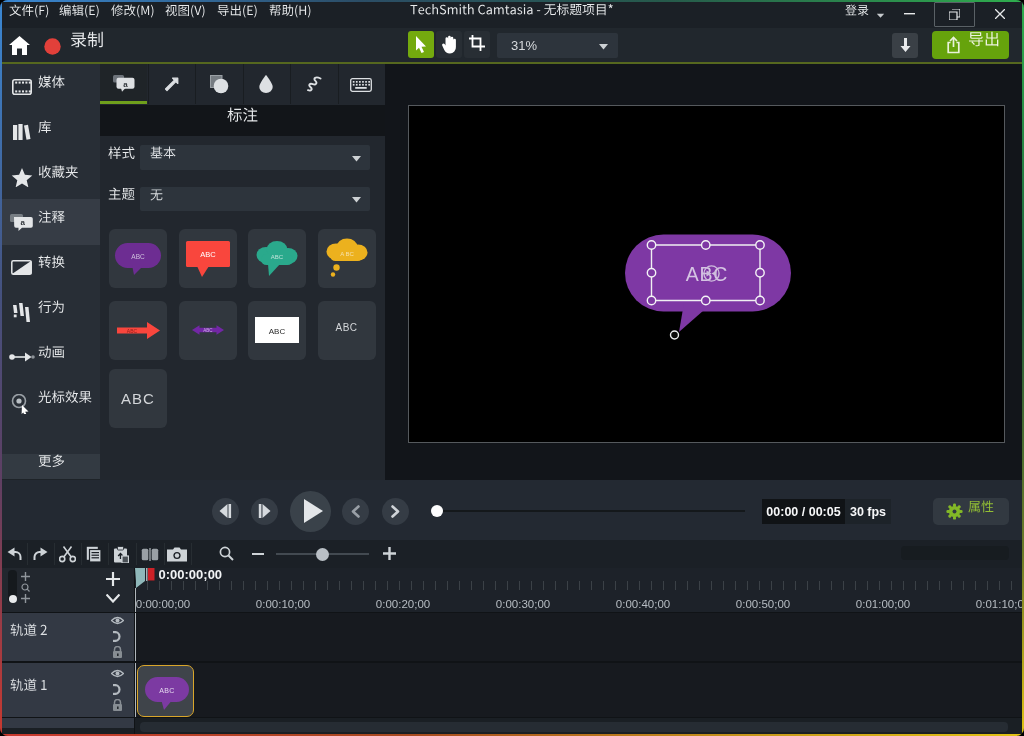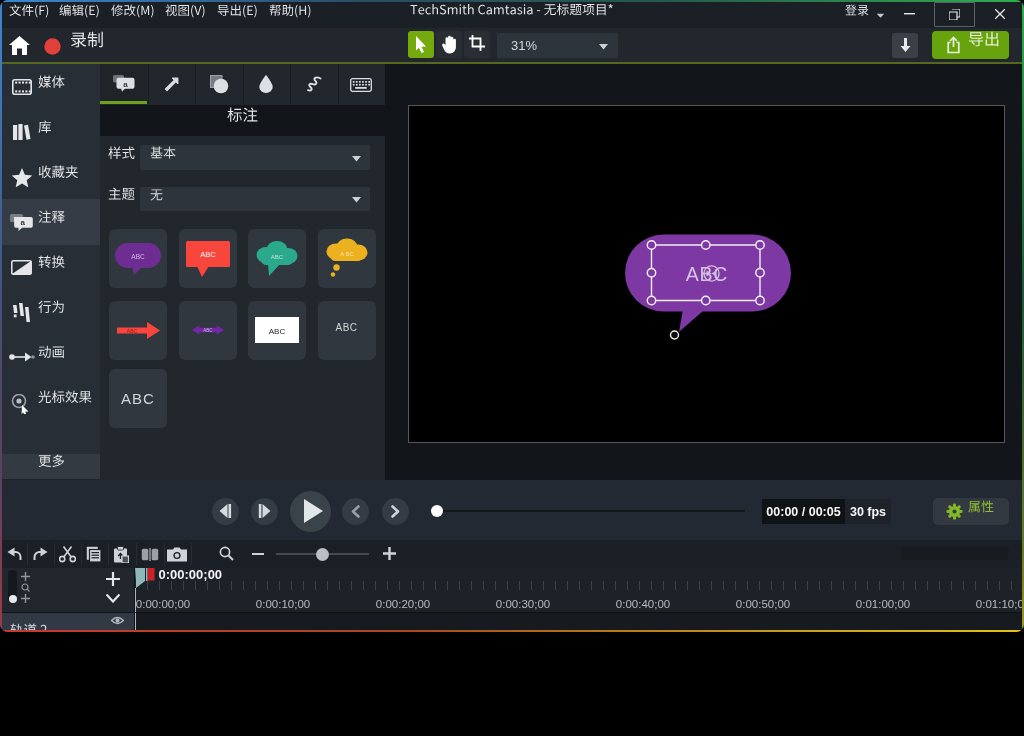--- a/index.html
+++ b/index.html
@@ -1,13 +1,13 @@
 <!DOCTYPE html>
 <html><head><meta charset="utf-8"><style>html,body{margin:0;padding:0;background:#000;}*{box-sizing:border-box;}</style></head><body>
-<div style="position:relative;width:1024px;height:632px;overflow:hidden;background:#1d2226;border-radius:8px">
+<div style="position:relative;width:1024px;height:736px;overflow:hidden;background:#1d2226;border-radius:8px">
     <div style="position:absolute;left:0;top:0;width:1024px;height:28px;background:#1b2026"></div>
     <div style="position:absolute;left:9.0px;top:3.5px">
       <svg width="40.4" height="15.6" style="overflow:visible;display:block">
         <g fill="#e8eaec" transform="translate(0 11.0) scale(0.012500 -0.012500)">
           <g transform="translate(0 0)">
             <path d="M423 823C453 774 485 707 497 666L580 693C566 734 531 799 501 847ZM50 664V590H206C265 438 344 307 447 200C337 108 202 40 36 -7C51 -25 75 -60 83 -78C250 -24 389 48 502 146C615 46 751 -28 915 -73C928 -52 950 -20 967 -4C807 36 671 107 560 201C661 304 738 432 796 590H954V664ZM504 253C410 348 336 462 284 590H711C661 455 592 344 504 253Z"></path>
           </g>
           <g transform="translate(1000 0)">
             <path d="M317 341V268H604V-80H679V268H953V341H679V562H909V635H679V828H604V635H470C483 680 494 728 504 775L432 790C409 659 367 530 309 447C327 438 359 420 373 409C400 451 425 504 446 562H604V341ZM268 836C214 685 126 535 32 437C45 420 67 381 75 363C107 397 137 437 167 480V-78H239V597C277 667 311 741 339 815Z"></path>
           </g>

